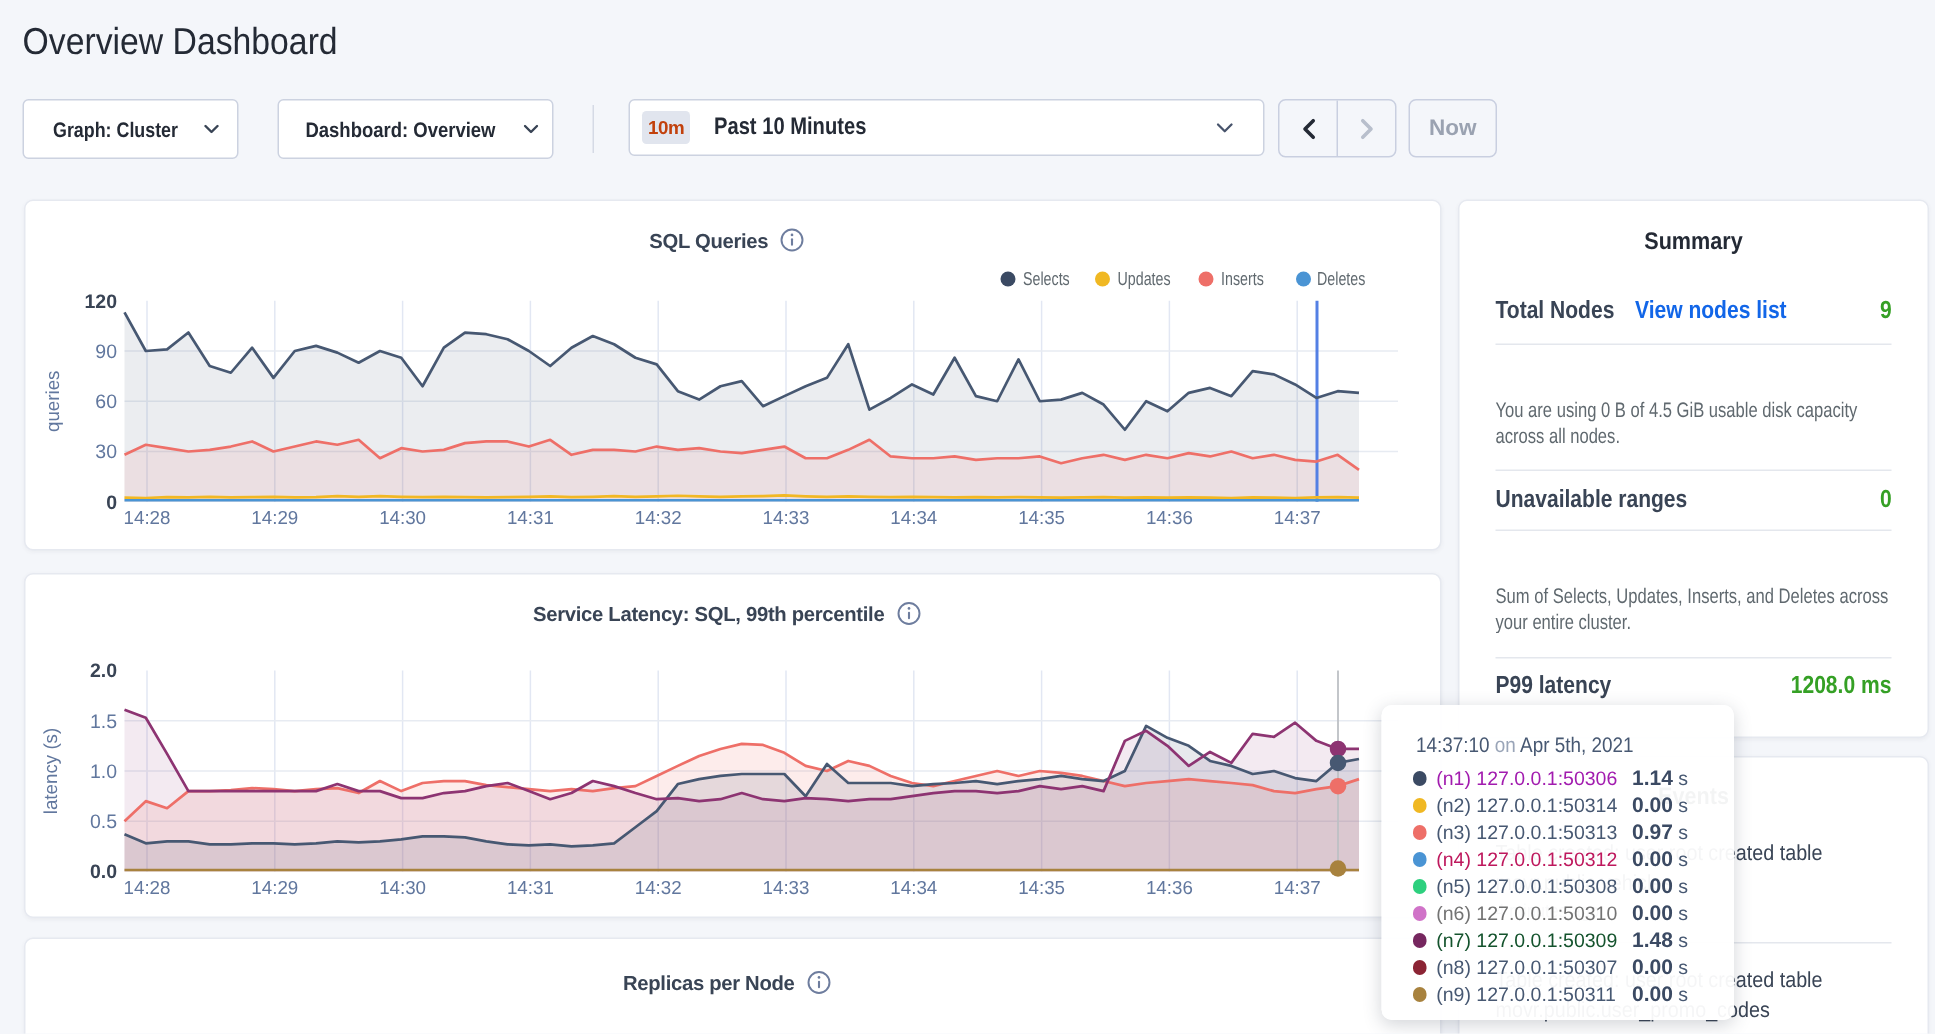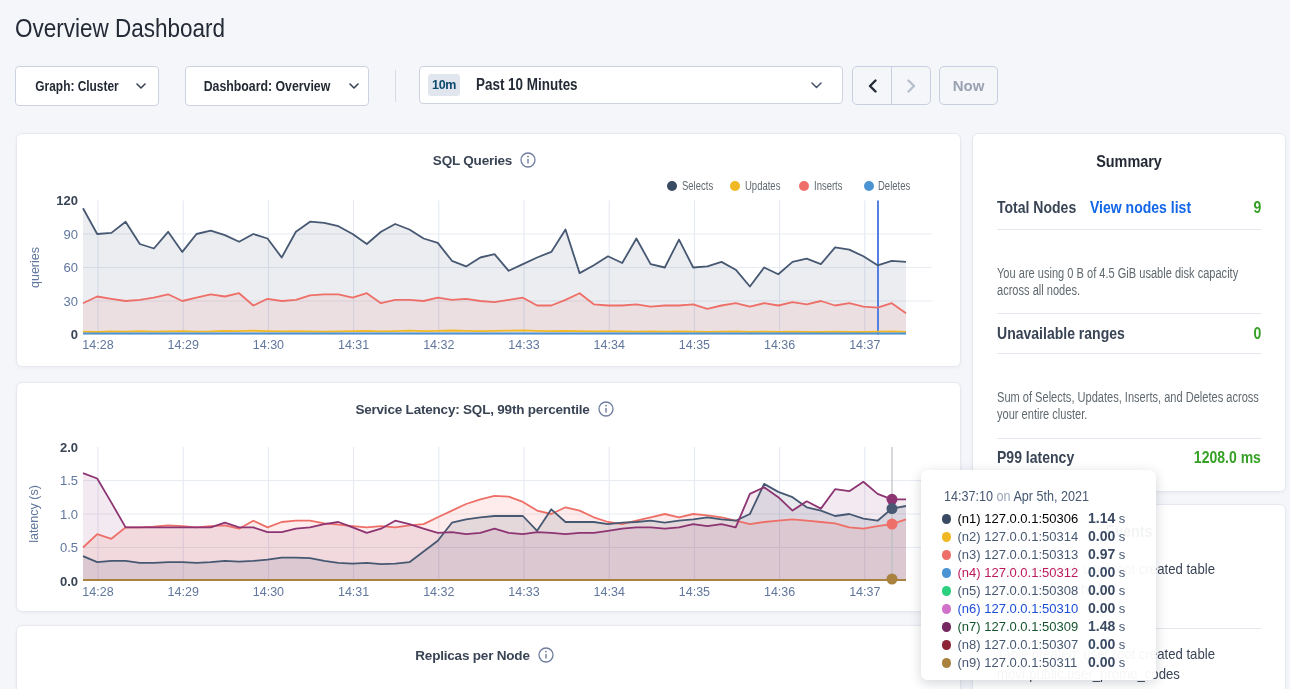--- a/index.html
+++ b/index.html
@@ -8,21 +8,21 @@
     </svg>
   </div>
 <div class="btn" style="left:185px;top:66px;width:184px">
     <span style="transform:scaleX(0.88)">Dashboard: Overview</span>
     <svg width="10" height="6" viewBox="0 0 10 6" style="margin-left:10px">
       <polyline points="1,1 5,5 9,1" fill="none" stroke="#394455" stroke-width="1.6" stroke-linecap="round" stroke-linejoin="round"></polyline>
     </svg>
   </div>
 <div style="position:absolute;left:395px;top:70px;width:1px;height:32px;background:#d5dae5"></div>
 <div style="position:absolute;left:419px;top:66px;width:424px;height:38px;background:#fff;border:1px solid #ccd2e0;border-radius:4px;box-sizing:border-box;display:flex;align-items:center">
-    <span style="margin-left:8px;background:#e1e5ee;border-radius:3px;padding:4px 4px;font-size:12.5px;letter-spacing:-0.3px;font-weight:bold;color:#0c4a6e">10m</span>
+    <span style="margin-left:8px;background:#e1e5ee;border-radius:3px;padding:4px 4px;font-size:12.5px;letter-spacing:-0.3px;font-weight:bold;color:#c2410c">10m</span>
     <span style="margin-left:16px;font-size:16px;font-weight:bold;color:#242a35;white-space:nowrap;transform:scaleX(0.84);transform-origin:0 50%">Past 10 Minutes</span>
     <svg width="11" height="7" viewBox="0 0 11 7" style="margin-left:auto;margin-right:20px">
       <polyline points="1,1 5.5,5.5 10,1" fill="none" stroke="#47536b" stroke-width="1.5" stroke-linecap="round" stroke-linejoin="round"></polyline>
     </svg>
   </div>
 <div style="position:absolute;left:852px;top:66px;width:79px;height:39px;border:1px solid #c9cfe0;border-radius:5px;box-sizing:border-box;display:flex">
     <div style="flex:1;display:flex;align-items:center;justify-content:center;border-right:1px solid #c9cfe0">
       <svg width="9" height="14" viewBox="0 0 9 14">
         <polyline points="7.5,1.5 2,7 7.5,12.5" fill="none" stroke="#242a35" stroke-width="2.4" stroke-linecap="round" stroke-linejoin="round"></polyline>
       </svg>
@@ -170,36 +170,36 @@
 <div class="card" style="left:972px;top:504px;width:314px;height:200px">
     <div style="position:absolute;top:18px;width:100%;text-align:center;font-size:16px;font-weight:bold;color:#242a35;transform:scaleX(0.9)">Events</div>
     <div class="etxt" style="top:54px">Table created: user root created table<br>movr.public.vehicles</div>
     <div style="position:absolute;left:24px;top:95px;font-size:12.5px;color:#818a99;white-space:nowrap;transform:scaleX(0.88);transform-origin:0 0">4 minutes ago</div>
     <div class="hr" style="top:123px"></div>
     <div class="etxt" style="top:139px">Table created: user root created table<br>movr.public.user_promo_codes</div>
   </div>
 <div style="position:absolute;left:921px;top:470px;width:235px;height:210px;background:rgba(255,255,255,0.95);border-radius:7px;box-shadow:0 3px 12px rgba(56,66,82,0.22);z-index:30">
     <div style="position:absolute;left:23px;top:17.5px;font-size:14px;color:#475872;white-space:nowrap;transform:scaleX(0.9);transform-origin:0 0">14:37:10 <span style="color:#9aa5b8">on</span> Apr 5th, 2021</div>
     <div style="position:absolute;left:20.5px;top:44px;width:9.5px;height:9.5px;border-radius:50%;background:#3b4a63"></div>
-    <div style="position:absolute;left:36.5px;top:40px;font-size:13px;color:#000000;white-space:nowrap;transform:scaleX(1.0);transform-origin:0 0;line-height:17px">(n1) 127.0.0.1:50306</div>
+    <div style="position:absolute;left:36.5px;top:40px;font-size:13px;color:#a21caf;white-space:nowrap;transform:scaleX(1.0);transform-origin:0 0;line-height:17px">(n1) 127.0.0.1:50306</div>
     <div style="position:absolute;left:167px;top:40px;font-size:14px;color:#3b4a63;font-weight:bold;white-space:nowrap;line-height:17px">1.14<span style="font-weight:normal;font-size:13px;color:#475872">&nbsp;s</span></div>
     <div style="position:absolute;left:20.5px;top:62px;width:9.5px;height:9.5px;border-radius:50%;background:#f0b823"></div>
     <div style="position:absolute;left:36.5px;top:58px;font-size:13px;color:#475872;white-space:nowrap;transform:scaleX(1.0);transform-origin:0 0;line-height:17px">(n2) 127.0.0.1:50314</div>
     <div style="position:absolute;left:167px;top:58px;font-size:14px;color:#3b4a63;font-weight:bold;white-space:nowrap;line-height:17px">0.00<span style="font-weight:normal;font-size:13px;color:#475872">&nbsp;s</span></div>
     <div style="position:absolute;left:20.5px;top:80px;width:9.5px;height:9.5px;border-radius:50%;background:#ee6f68"></div>
     <div style="position:absolute;left:36.5px;top:76px;font-size:13px;color:#475872;white-space:nowrap;transform:scaleX(1.0);transform-origin:0 0;line-height:17px">(n3) 127.0.0.1:50313</div>
     <div style="position:absolute;left:167px;top:76px;font-size:14px;color:#3b4a63;font-weight:bold;white-space:nowrap;line-height:17px">0.97<span style="font-weight:normal;font-size:13px;color:#475872">&nbsp;s</span></div>
     <div style="position:absolute;left:20.5px;top:98px;width:9.5px;height:9.5px;border-radius:50%;background:#4a94d4"></div>
     <div style="position:absolute;left:36.5px;top:94px;font-size:13px;color:#be185d;white-space:nowrap;transform:scaleX(1.0);transform-origin:0 0;line-height:17px">(n4) 127.0.0.1:50312</div>
     <div style="position:absolute;left:167px;top:94px;font-size:14px;color:#3b4a63;font-weight:bold;white-space:nowrap;line-height:17px">0.00<span style="font-weight:normal;font-size:13px;color:#475872">&nbsp;s</span></div>
     <div style="position:absolute;left:20.5px;top:116px;width:9.5px;height:9.5px;border-radius:50%;background:#2dd07e"></div>
     <div style="position:absolute;left:36.5px;top:112px;font-size:13px;color:#475872;white-space:nowrap;transform:scaleX(1.0);transform-origin:0 0;line-height:17px">(n5) 127.0.0.1:50308</div>
     <div style="position:absolute;left:167px;top:112px;font-size:14px;color:#3b4a63;font-weight:bold;white-space:nowrap;line-height:17px">0.00<span style="font-weight:normal;font-size:13px;color:#475872">&nbsp;s</span></div>
     <div style="position:absolute;left:20.5px;top:134px;width:9.5px;height:9.5px;border-radius:50%;background:#d073c8"></div>
-    <div style="position:absolute;left:36.5px;top:130px;font-size:13px;color:#1d4ed8;white-space:nowrap;transform:scaleX(1.0);transform-origin:0 0;line-height:17px">(n6) 127.0.0.1:50310</div>
+    <div style="position:absolute;left:36.5px;top:130px;font-size:13px;color:#737373;white-space:nowrap;transform:scaleX(1.0);transform-origin:0 0;line-height:17px">(n6) 127.0.0.1:50310</div>
     <div style="position:absolute;left:167px;top:130px;font-size:14px;color:#3b4a63;font-weight:bold;white-space:nowrap;line-height:17px">0.00<span style="font-weight:normal;font-size:13px;color:#475872">&nbsp;s</span></div>
     <div style="position:absolute;left:20.5px;top:152px;width:9.5px;height:9.5px;border-radius:50%;background:#76275f"></div>
     <div style="position:absolute;left:36.5px;top:148px;font-size:13px;color:#14532d;white-space:nowrap;transform:scaleX(1.0);transform-origin:0 0;line-height:17px">(n7) 127.0.0.1:50309</div>
     <div style="position:absolute;left:167px;top:148px;font-size:14px;color:#3b4a63;font-weight:bold;white-space:nowrap;line-height:17px">1.48<span style="font-weight:normal;font-size:13px;color:#475872">&nbsp;s</span></div>
     <div style="position:absolute;left:20.5px;top:170px;width:9.5px;height:9.5px;border-radius:50%;background:#8b2434"></div>
     <div style="position:absolute;left:36.5px;top:166px;font-size:13px;color:#475872;white-space:nowrap;transform:scaleX(1.0);transform-origin:0 0;line-height:17px">(n8) 127.0.0.1:50307</div>
     <div style="position:absolute;left:167px;top:166px;font-size:14px;color:#3b4a63;font-weight:bold;white-space:nowrap;line-height:17px">0.00<span style="font-weight:normal;font-size:13px;color:#475872">&nbsp;s</span></div>
     <div style="position:absolute;left:20.5px;top:188px;width:9.5px;height:9.5px;border-radius:50%;background:#a8823e"></div>
     <div style="position:absolute;left:36.5px;top:184px;font-size:13px;color:#475872;white-space:nowrap;transform:scaleX(1.0);transform-origin:0 0;line-height:17px">(n9) 127.0.0.1:50311</div>
     <div style="position:absolute;left:167px;top:184px;font-size:14px;color:#3b4a63;font-weight:bold;white-space:nowrap;line-height:17px">0.00<span style="font-weight:normal;font-size:13px;color:#475872">&nbsp;s</span></div>

